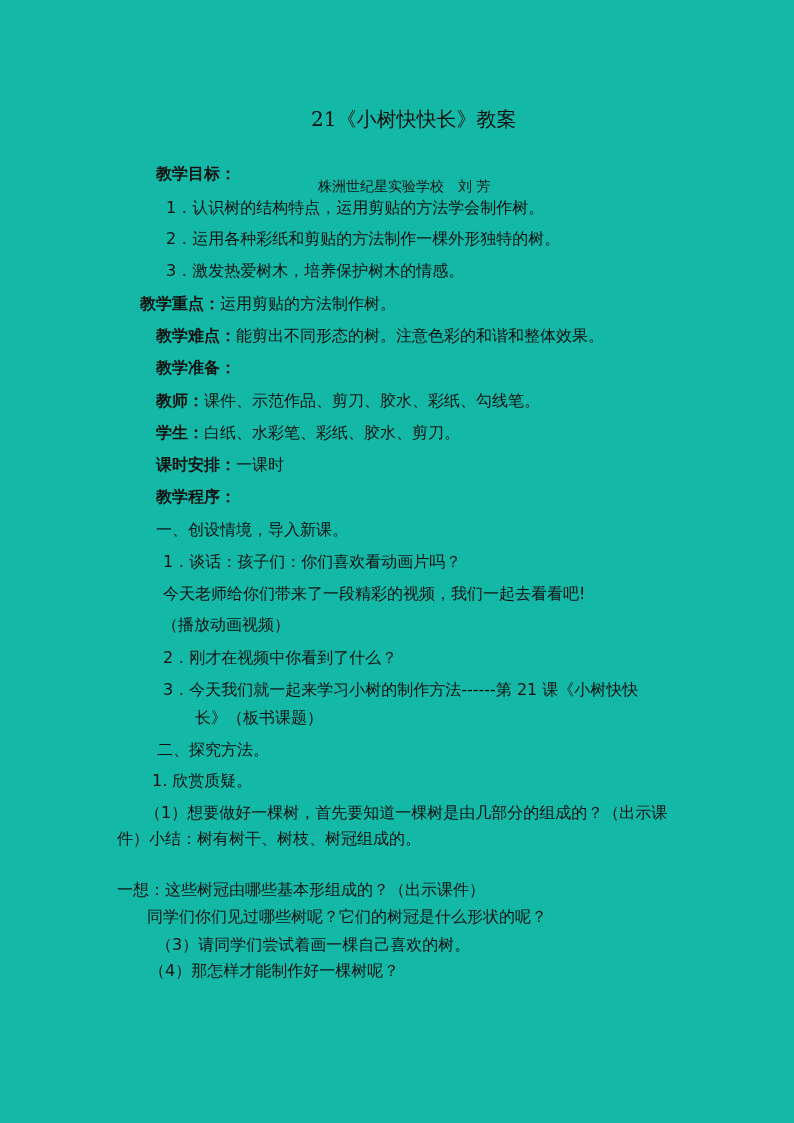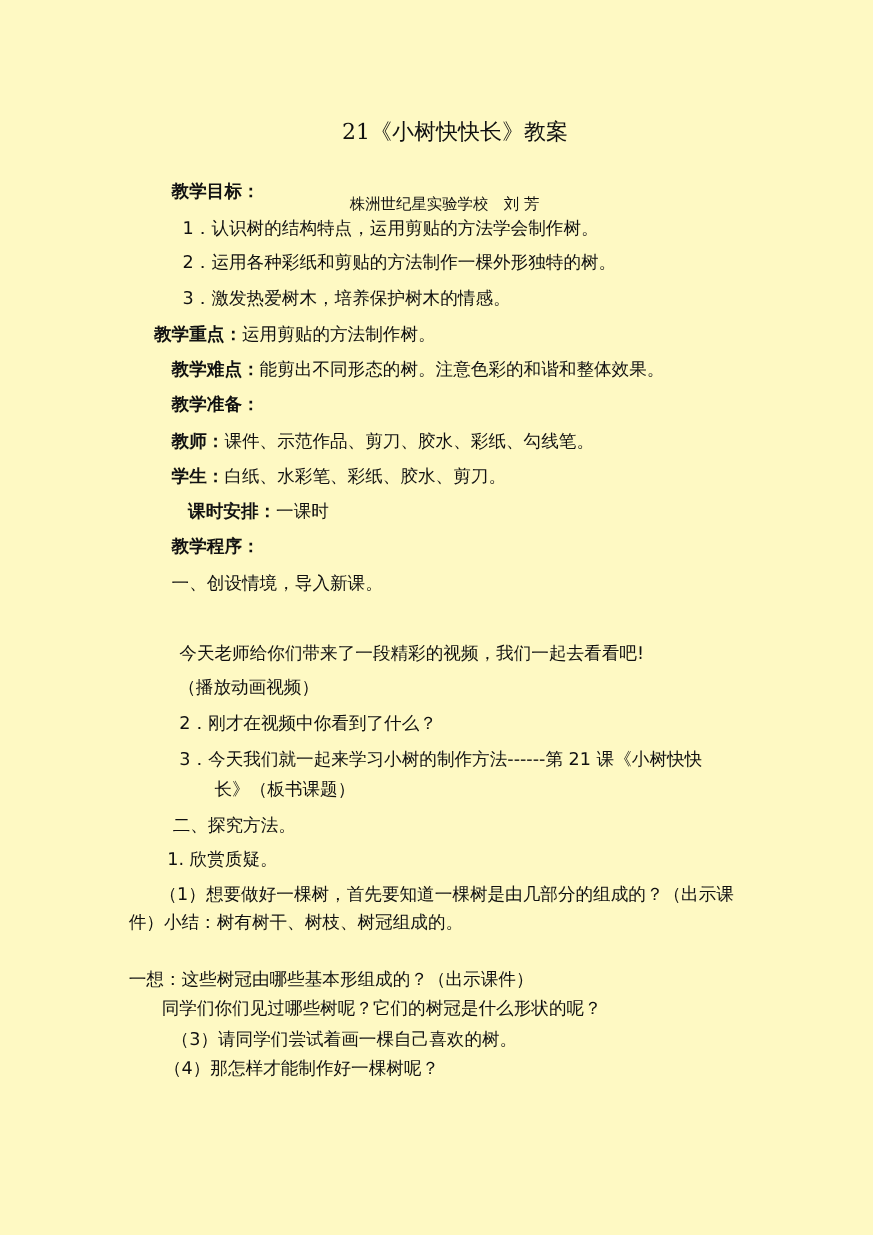--- a/index.html
+++ b/index.html
@@ -1,18 +1,18 @@
 <!DOCTYPE html>
 <html><head>
   <meta charset="utf-8">
   <style>
     html, body { margin: 0; padding: 0; background: #ffffff; }
     body { width: 794px; height: 1123px; position: relative; overflow: hidden;
            font-family: "DejaVu Sans", "Liberation Sans", sans-serif; color: #111111; }
-    .page { position: absolute; left: 0; top: 0; width: 794px; height: 1123px; background: #fef9c3; }
+    .page { position: absolute; left: 0; top: 0; width: 794px; height: 1123px; background: #14b8a6; }
     .line { position: absolute; white-space: nowrap; font-size: 16px; line-height: 20px; }
     .title { font-family: "DejaVu Serif", "Liberation Serif", serif; font-size: 20px; line-height: 26px; }
     .subtitle { font-size: 14px; }
     .b { font-weight: bold; }
   </style>
 </head>
 <body>
 
 <div class="page">
 
@@ -31,26 +31,27 @@
     <span class="b">教学难点：</span><span>能剪出不同形态的树。注意色彩的和谐和整体效果。</span>
   </div>
   <div class="line b" style="left:156px; top:358px;">教学准备：</div>
 
   <div class="line" style="left:156px; top:391px;">
     <span class="b">教师：</span><span>课件、示范作品、剪刀、胶水、彩纸、勾线笔。</span>
   </div>
   <div class="line" style="left:156px; top:423px;">
     <span class="b">学生：</span><span>白纸、水彩笔、彩纸、胶水、剪刀。</span>
   </div>
-  <div class="line" style="left:156px; top:455px;margin-left:15px;">
+  <div class="line" style="left:156px; top:455px;">
     <span class="b">课时安排：</span><span>一课时</span>
   </div>
   <div class="line b" style="left:156px; top:487px;">教学程序：</div>
 
   <div class="line" style="left:156px; top:520px;">一、创设情境，导入新课。</div>
+  <div class="line" style="left:163px; top:552px;">1．谈话：孩子们：你们喜欢看动画片吗？</div>
   <div class="line" style="left:163px; top:584px;">今天老师给你们带来了一段精彩的视频，我们一起去看看吧!</div>
   <div class="line" style="left:162px; top:615px;">（播放动画视频）</div>
   <div class="line" style="left:163px; top:648px;">2．刚才在视频中你看到了什么？</div>
   <div class="line" style="left:163px; top:680px;">3．今天我们就一起来学习小树的制作方法------第 21 课《小树快快</div>
   <div class="line" style="left:151px; top:708px;margin-left:44px;">长》（板书课题）</div>
 
   <div class="line" style="left:157px; top:740px;">二、探究方法。</div>
   <div class="line" style="left:152px; top:771px;">1. 欣赏质疑。</div>
   <div class="line" style="left:145px; top:803px;">（1）想要做好一棵树，首先要知道一棵树是由几部分的组成的？（出示课</div>
   <div class="line" style="left:117px; top:829px;">件）小结：树有树干、树枝、树冠组成的。</div>

